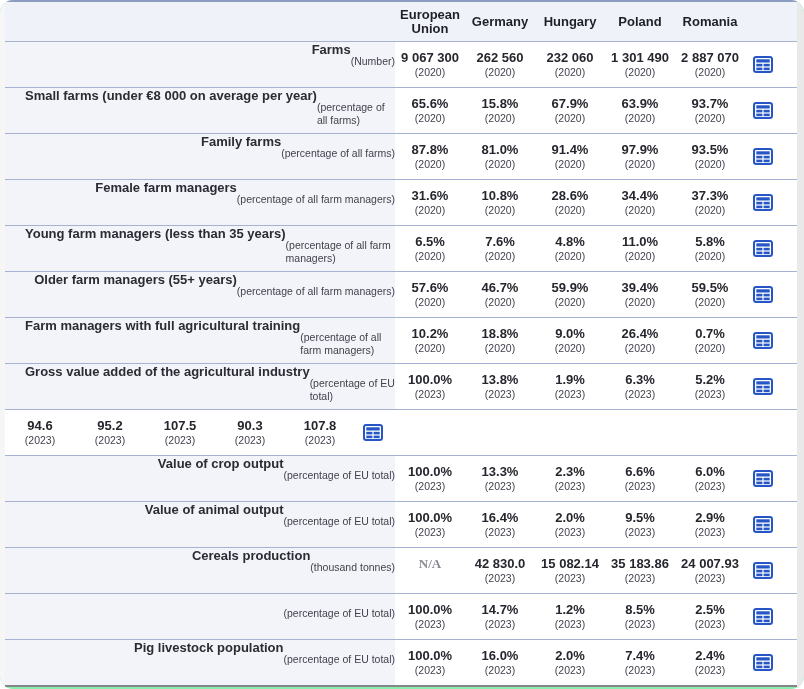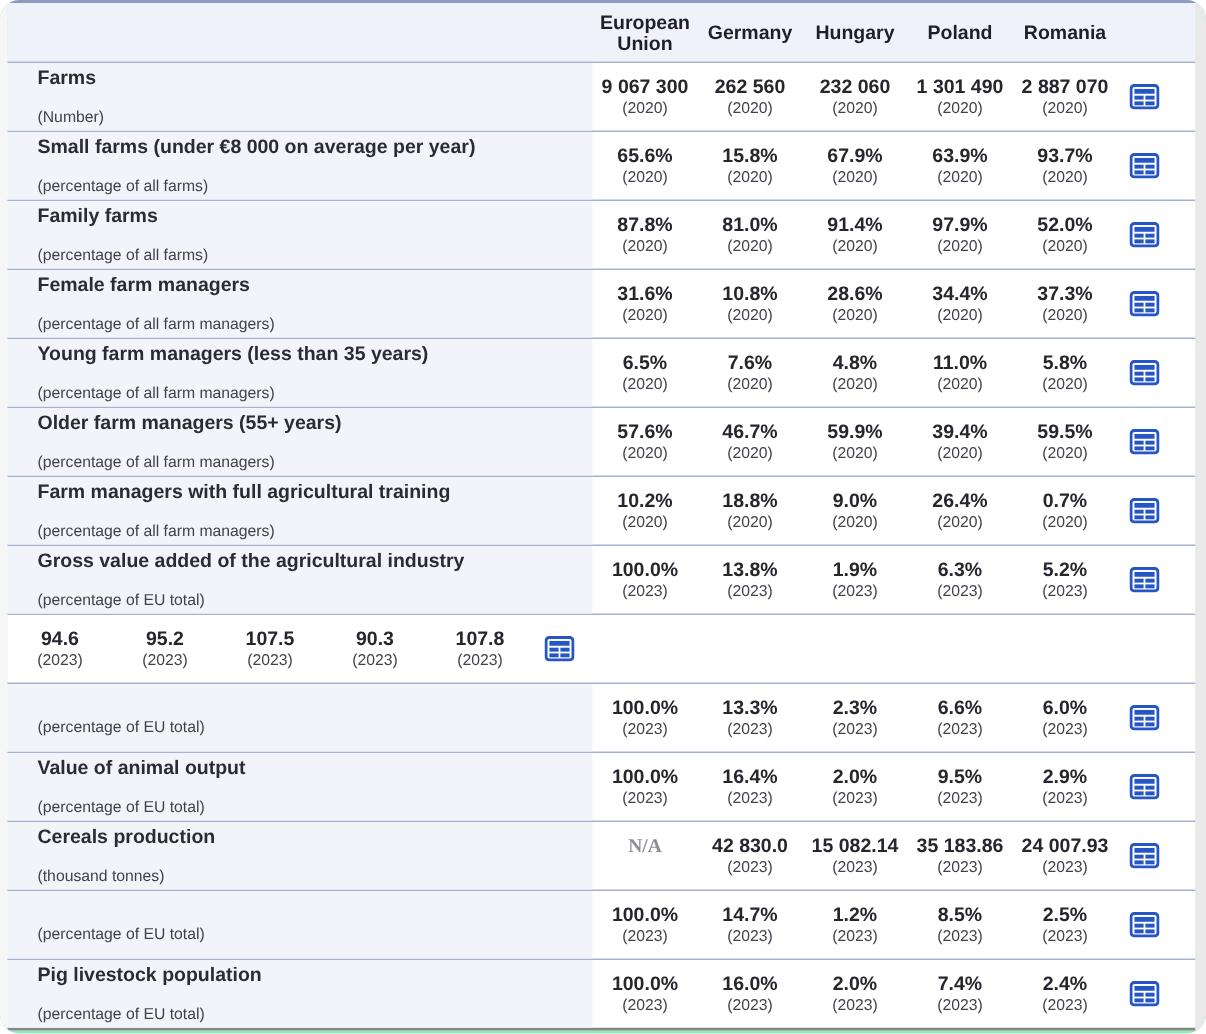--- a/index.html
+++ b/index.html
@@ -34,21 +34,21 @@
     background:#ffffff;
   }
   .header-row {
     display:flex; align-items:center;
     height:39px;
     background:#f0f2f9;
   }
   .cell-label-col {
     width:390px;
     padding-left:20px;
-    display:flex; flex-direction:column; justify-content:center;
+    display:flex; flex-direction:row; justify-content:flex-end;
   }
   .cell-val {
     width:70px;
     text-align:center;
     display:flex; flex-direction:column; justify-content:center; align-items:center;
   }
   .cell-icon {
     width:52px;
     display:flex; align-items:center; justify-content:flex-start;
     padding-left:7px;
@@ -197,21 +197,21 @@
     </div>
     <div class="cell-val">
       <div class="cell-value">91.4%</div>
       <div class="cell-year">(2020)</div>
     </div>
     <div class="cell-val">
       <div class="cell-value">97.9%</div>
       <div class="cell-year">(2020)</div>
     </div>
     <div class="cell-val">
-      <div class="cell-value">52.0%</div>
+      <div class="cell-value">93.5%</div>
       <div class="cell-year">(2020)</div>
     </div>
     <div class="cell-icon">
       <button class="icon-btn">
         <svg width="20" height="17" viewBox="0 0 20 17" aria-hidden="true">
           <rect class="tbl-icon-stroke" x="1" y="1" width="18" height="15" rx="2.2"></rect>
           <rect class="tbl-icon-fill" x="3.3" y="3.3" width="13.4" height="3.2"></rect>
           <rect class="tbl-icon-fill" x="3.3" y="7.8" width="6.1" height="2.6"></rect>
           <rect class="tbl-icon-fill" x="10.6" y="7.8" width="6.1" height="2.6"></rect>
           <rect class="tbl-icon-fill" x="3.3" y="11.6" width="6.1" height="2.6"></rect>
@@ -446,20 +446,21 @@
           <rect class="tbl-icon-fill" x="10.6" y="7.8" width="6.1" height="2.6"></rect>
           <rect class="tbl-icon-fill" x="3.3" y="11.6" width="6.1" height="2.6"></rect>
           <rect class="tbl-icon-fill" x="10.6" y="11.6" width="6.1" height="2.6"></rect>
         </svg>
       </button>
     </div>
   </div>
 
   <div class="row">
     <div class="cell-label-col">
+      <div class="row-label">Value of crop output</div>
       <div class="row-unit">(percentage of EU total)</div>
     </div>
     <div class="cell-val">
       <div class="cell-value">100.0%</div>
       <div class="cell-year">(2023)</div>
     </div>
     <div class="cell-val">
       <div class="cell-value">13.3%</div>
       <div class="cell-year">(2023)</div>
     </div>

